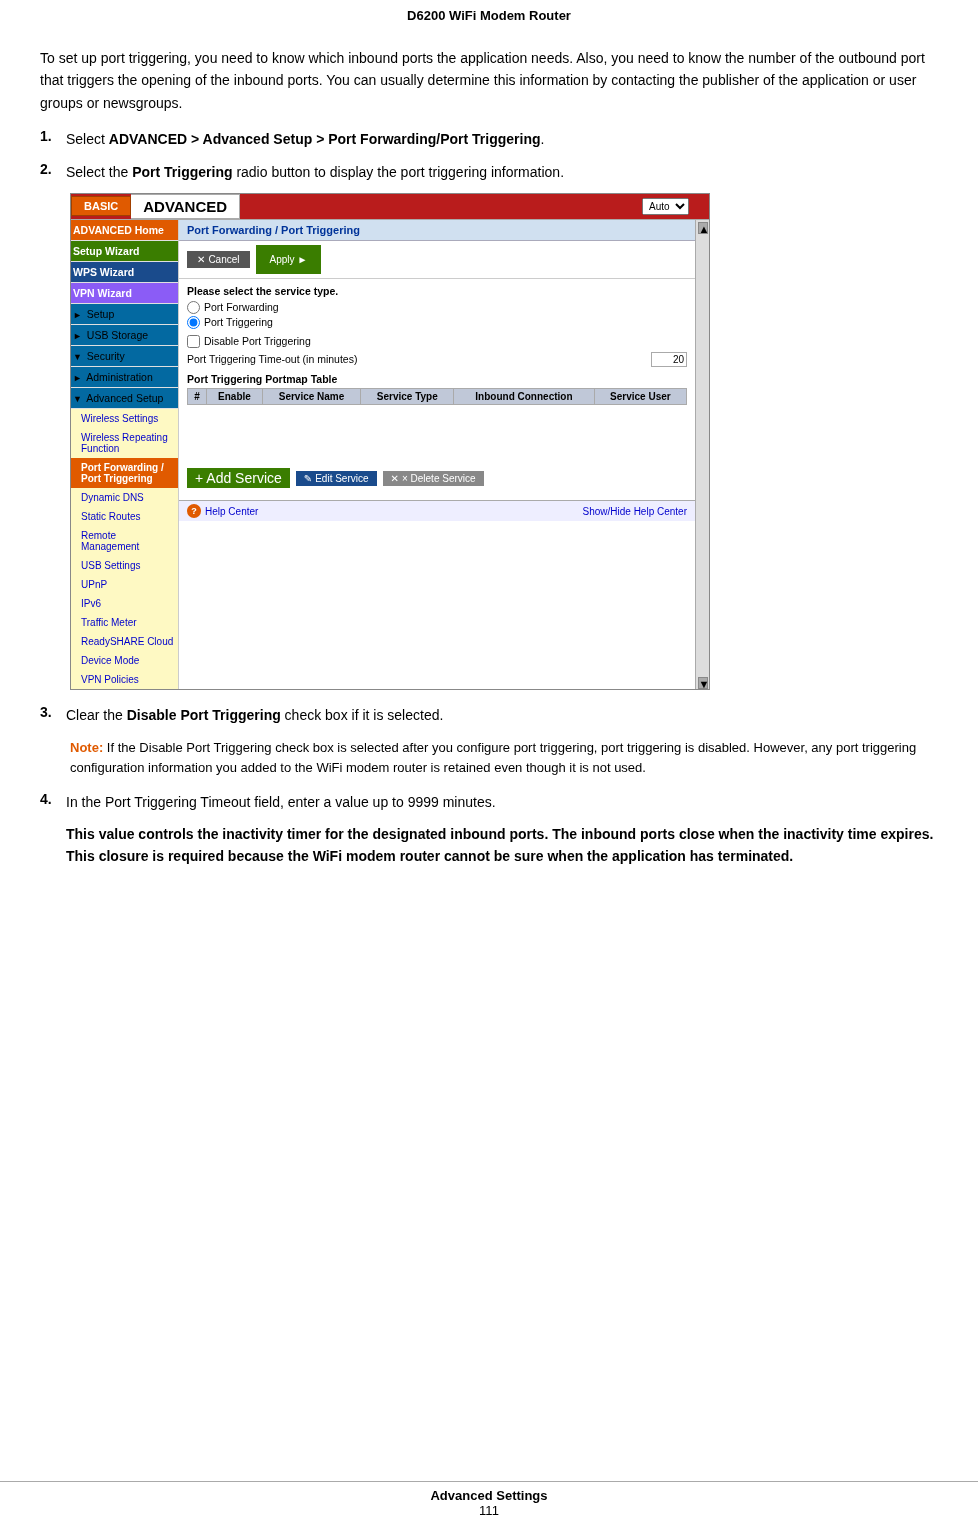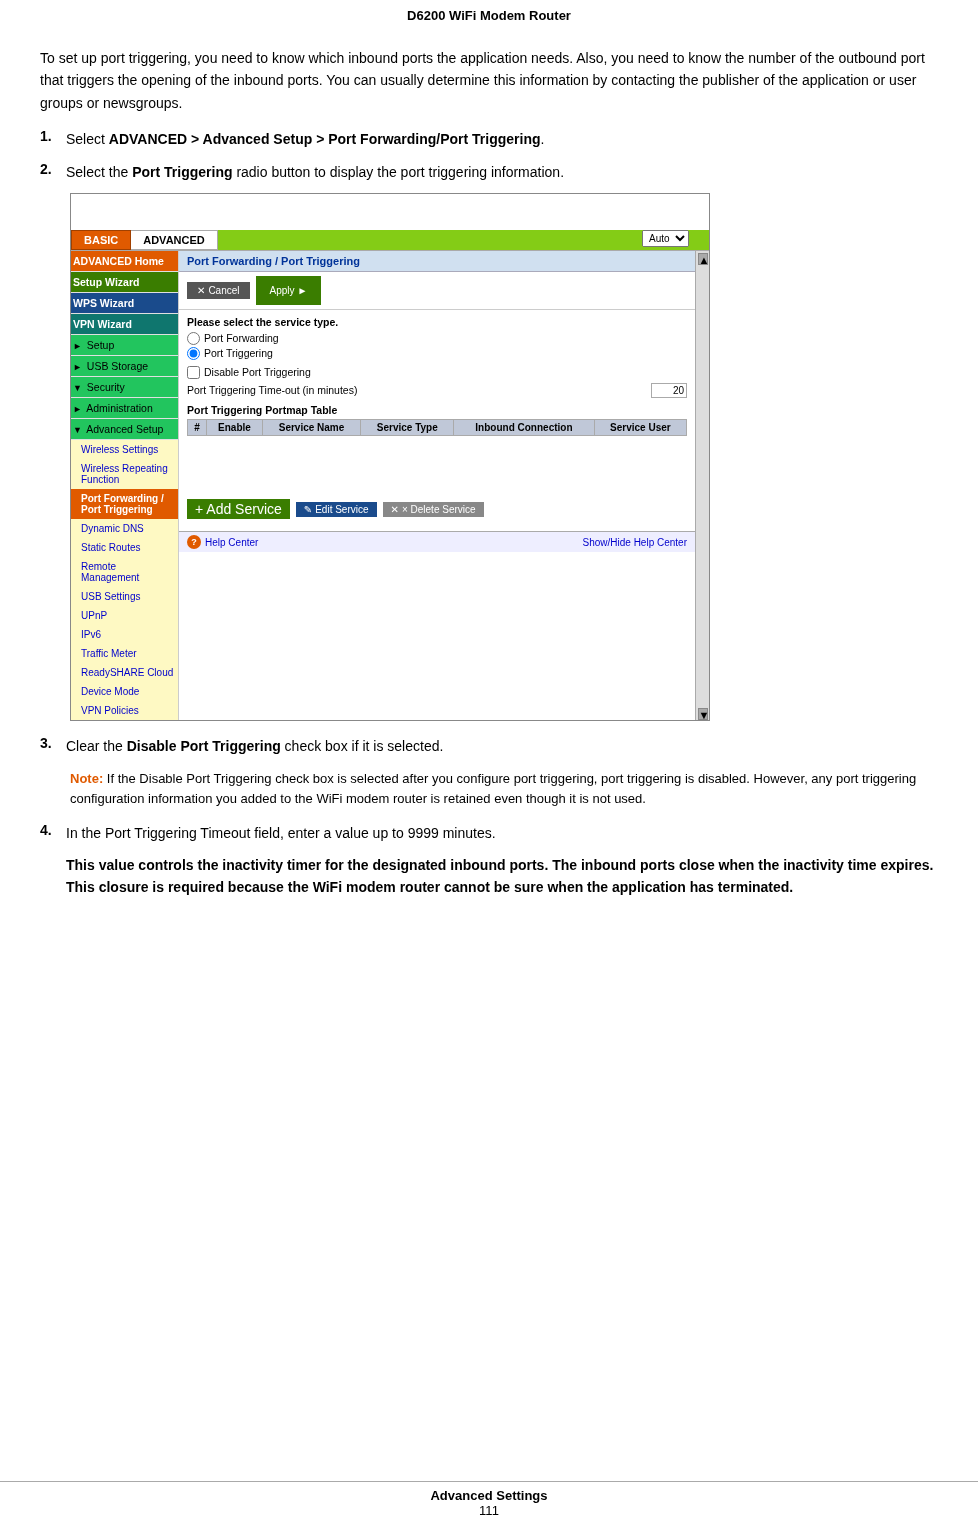--- a/index.html
+++ b/index.html
@@ -68,38 +68,37 @@
     .step-text b { font-weight: bold; }
     .router-ui-wrapper {
       margin: 10px 0 14px 30px;
       border: 1px solid #888;
       width: 640px;
       font-size: 11px;
       background: #fff;
     }
     .router-tabs {
       display: flex;
-      background: #84cc16;
-      align-items: flex-start;
-      margin-top: 36px;
+      background: #b91c1c;
+      align-items: center;
     }
     .tab-basic {
       background: #e05a00;
       color: #fff;
       font-weight: bold;
       padding: 3px 12px;
       font-size: 11px;
       border: 1px solid #a04000;
     }
     .tab-advanced {
       background: #fff;
       color: #000;
       font-weight: bold;
       padding: 3px 12px;
-      font-size: 11px;
+      font-size: 15px;
       border: 1px solid #aaa;
       border-left: none;
     }
     .tab-auto-select {
       margin-left: auto;
       display: flex;
       align-items: center;
       padding-right: 20px;
     }
     .tab-auto-select select {
@@ -130,39 +129,39 @@
       background: #3a7d00;
       color: #fff;
       font-weight: bold;
     }
     .sidebar-item.blue {
       background: #1a4b8c;
       color: #fff;
       font-weight: bold;
     }
     .sidebar-item.dark-blue {
-      background: #0f766e;
+      background: #8b5cf6;
       color: #fff;
       font-weight: bold;
     }
     .sidebar-item.sub {
       padding-left: 10px;
       font-size: 10px;
       color: #0000cc;
       background: #fef9c3;
       border-bottom: none;
     }
     .sidebar-item.sub.active-sub {
       background: #e05a00;
       color: #fff;
       font-weight: bold;
     }
     .sidebar-item.collapsible {
       color: #000;
-      background: #22c55e;
+      background: #0369a1;
     }
     .sidebar-item.collapsible .arrow { font-size: 9px; margin-right: 2px; }
     .main-content {
       flex: 1;
       background: #fff;
       overflow: hidden;
     }
     .page-title-bar {
       background: #d0e0f0;
       padding: 4px 8px;

